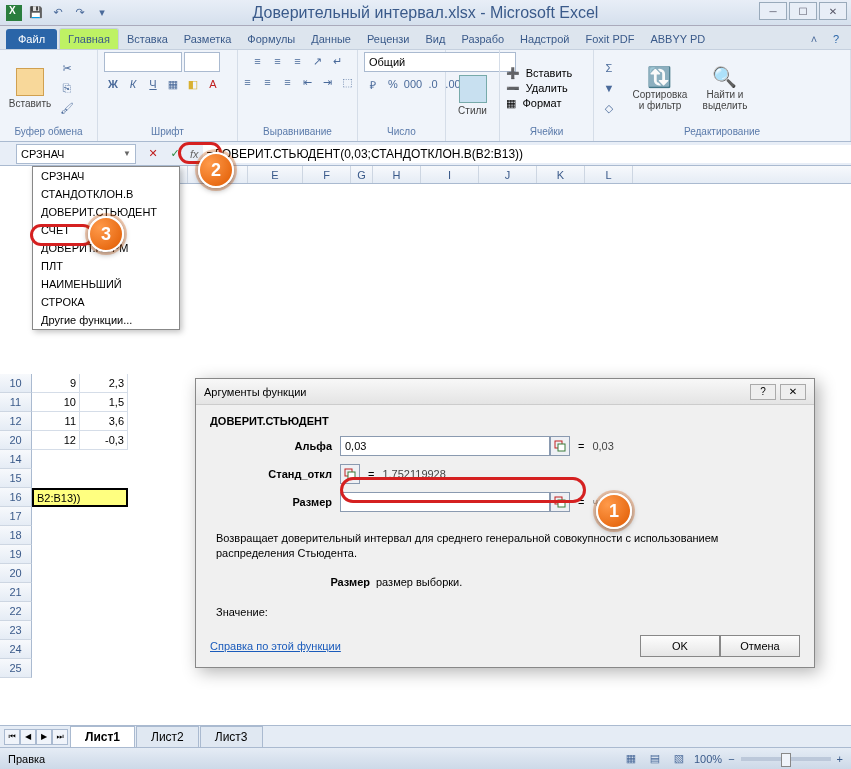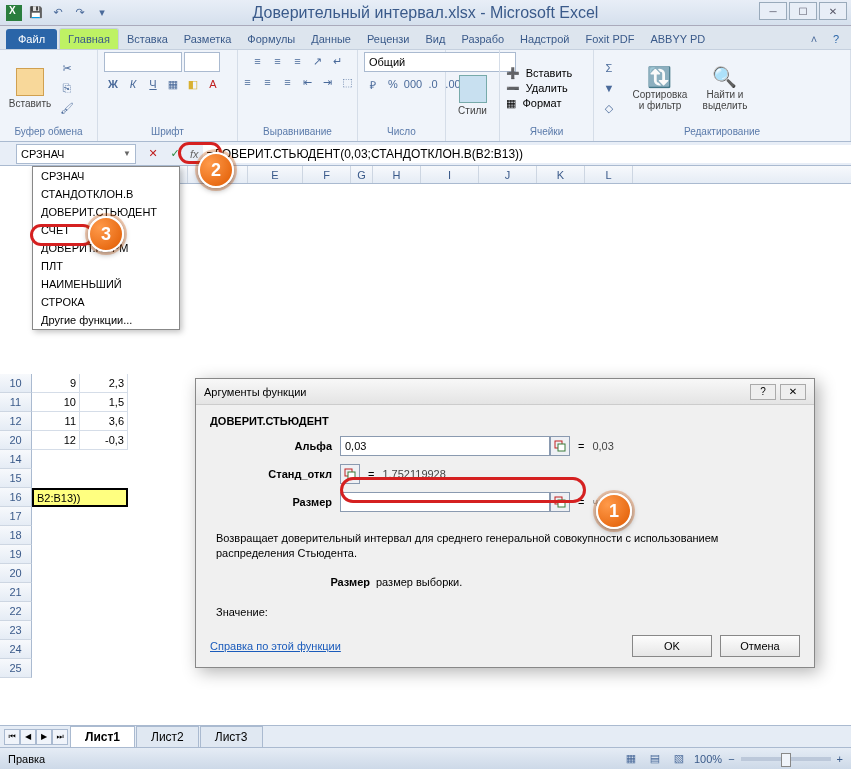--- a/index.html
+++ b/index.html
@@ -60,21 +60,21 @@
 .arg-ref{width:20px;height:20px;border:1px solid #8a9ab0;background:#eef0f4;margin-left:0;display:flex;align-items:center;justify-content:center}
 .arg-ref svg{width:12px;height:12px}
 .arg-eq{margin:0 8px}
 .arg-val{color:#444}
 .dlg-desc{margin-top:18px;font-size:11px;line-height:1.4;padding:0 6px}
 .dlg-argdesc{margin-top:14px;padding-left:100px;font-size:11px}
 .dlg-argdesc b{display:inline-block;width:60px;text-align:right;margin-right:6px}
 .dlg-result{margin-top:18px;padding-left:6px;font-size:11px}
 .dlg-footer{position:absolute;bottom:10px;left:14px;right:14px;display:flex;justify-content:space-between;align-items:center}
 .dlg-link{color:#1a5bbb;text-decoration:underline;font-size:11px}
-.dlg-btns{display:flex;gap:8px}
+.dlg-btns{display:flex;}
 .dlg-btn{width:80px;height:22px;border:1px solid #888;background:linear-gradient(#fdfdfd,#e6e6e6);font-size:11px}
 .statusbar{position:absolute;bottom:0;left:0;right:0;height:22px;background:linear-gradient(#e5ecf5,#cdd9e8);border-top:1px solid #aabad0;display:flex;align-items:center;padding:0 8px;justify-content:space-between}
 .sheet-tabs{position:absolute;bottom:22px;left:0;right:0;height:22px;background:#e5ecf5;display:flex;align-items:center;padding-left:40px;border-top:1px solid #aabad0}
 .nav-btns{position:absolute;left:4px;display:flex;gap:0}
 .nav-btn{width:16px;height:16px;border:1px solid #aabad0;background:#f0f4fa;display:flex;align-items:center;justify-content:center;font-size:8px}
 .stab{padding:3px 14px;background:#fff;border:1px solid #aabad0;border-bottom:none;font-size:12px;margin-right:1px}
 .stab.active{font-weight:bold;background:#fff}
 .stab.inactive{background:#e0e8f2}
 .zoom{display:flex;align-items:center;gap:6px;font-size:10px;color:#3a5a8a}
 .zoom-slider{width:90px;height:4px;background:#bcc8da;position:relative}

